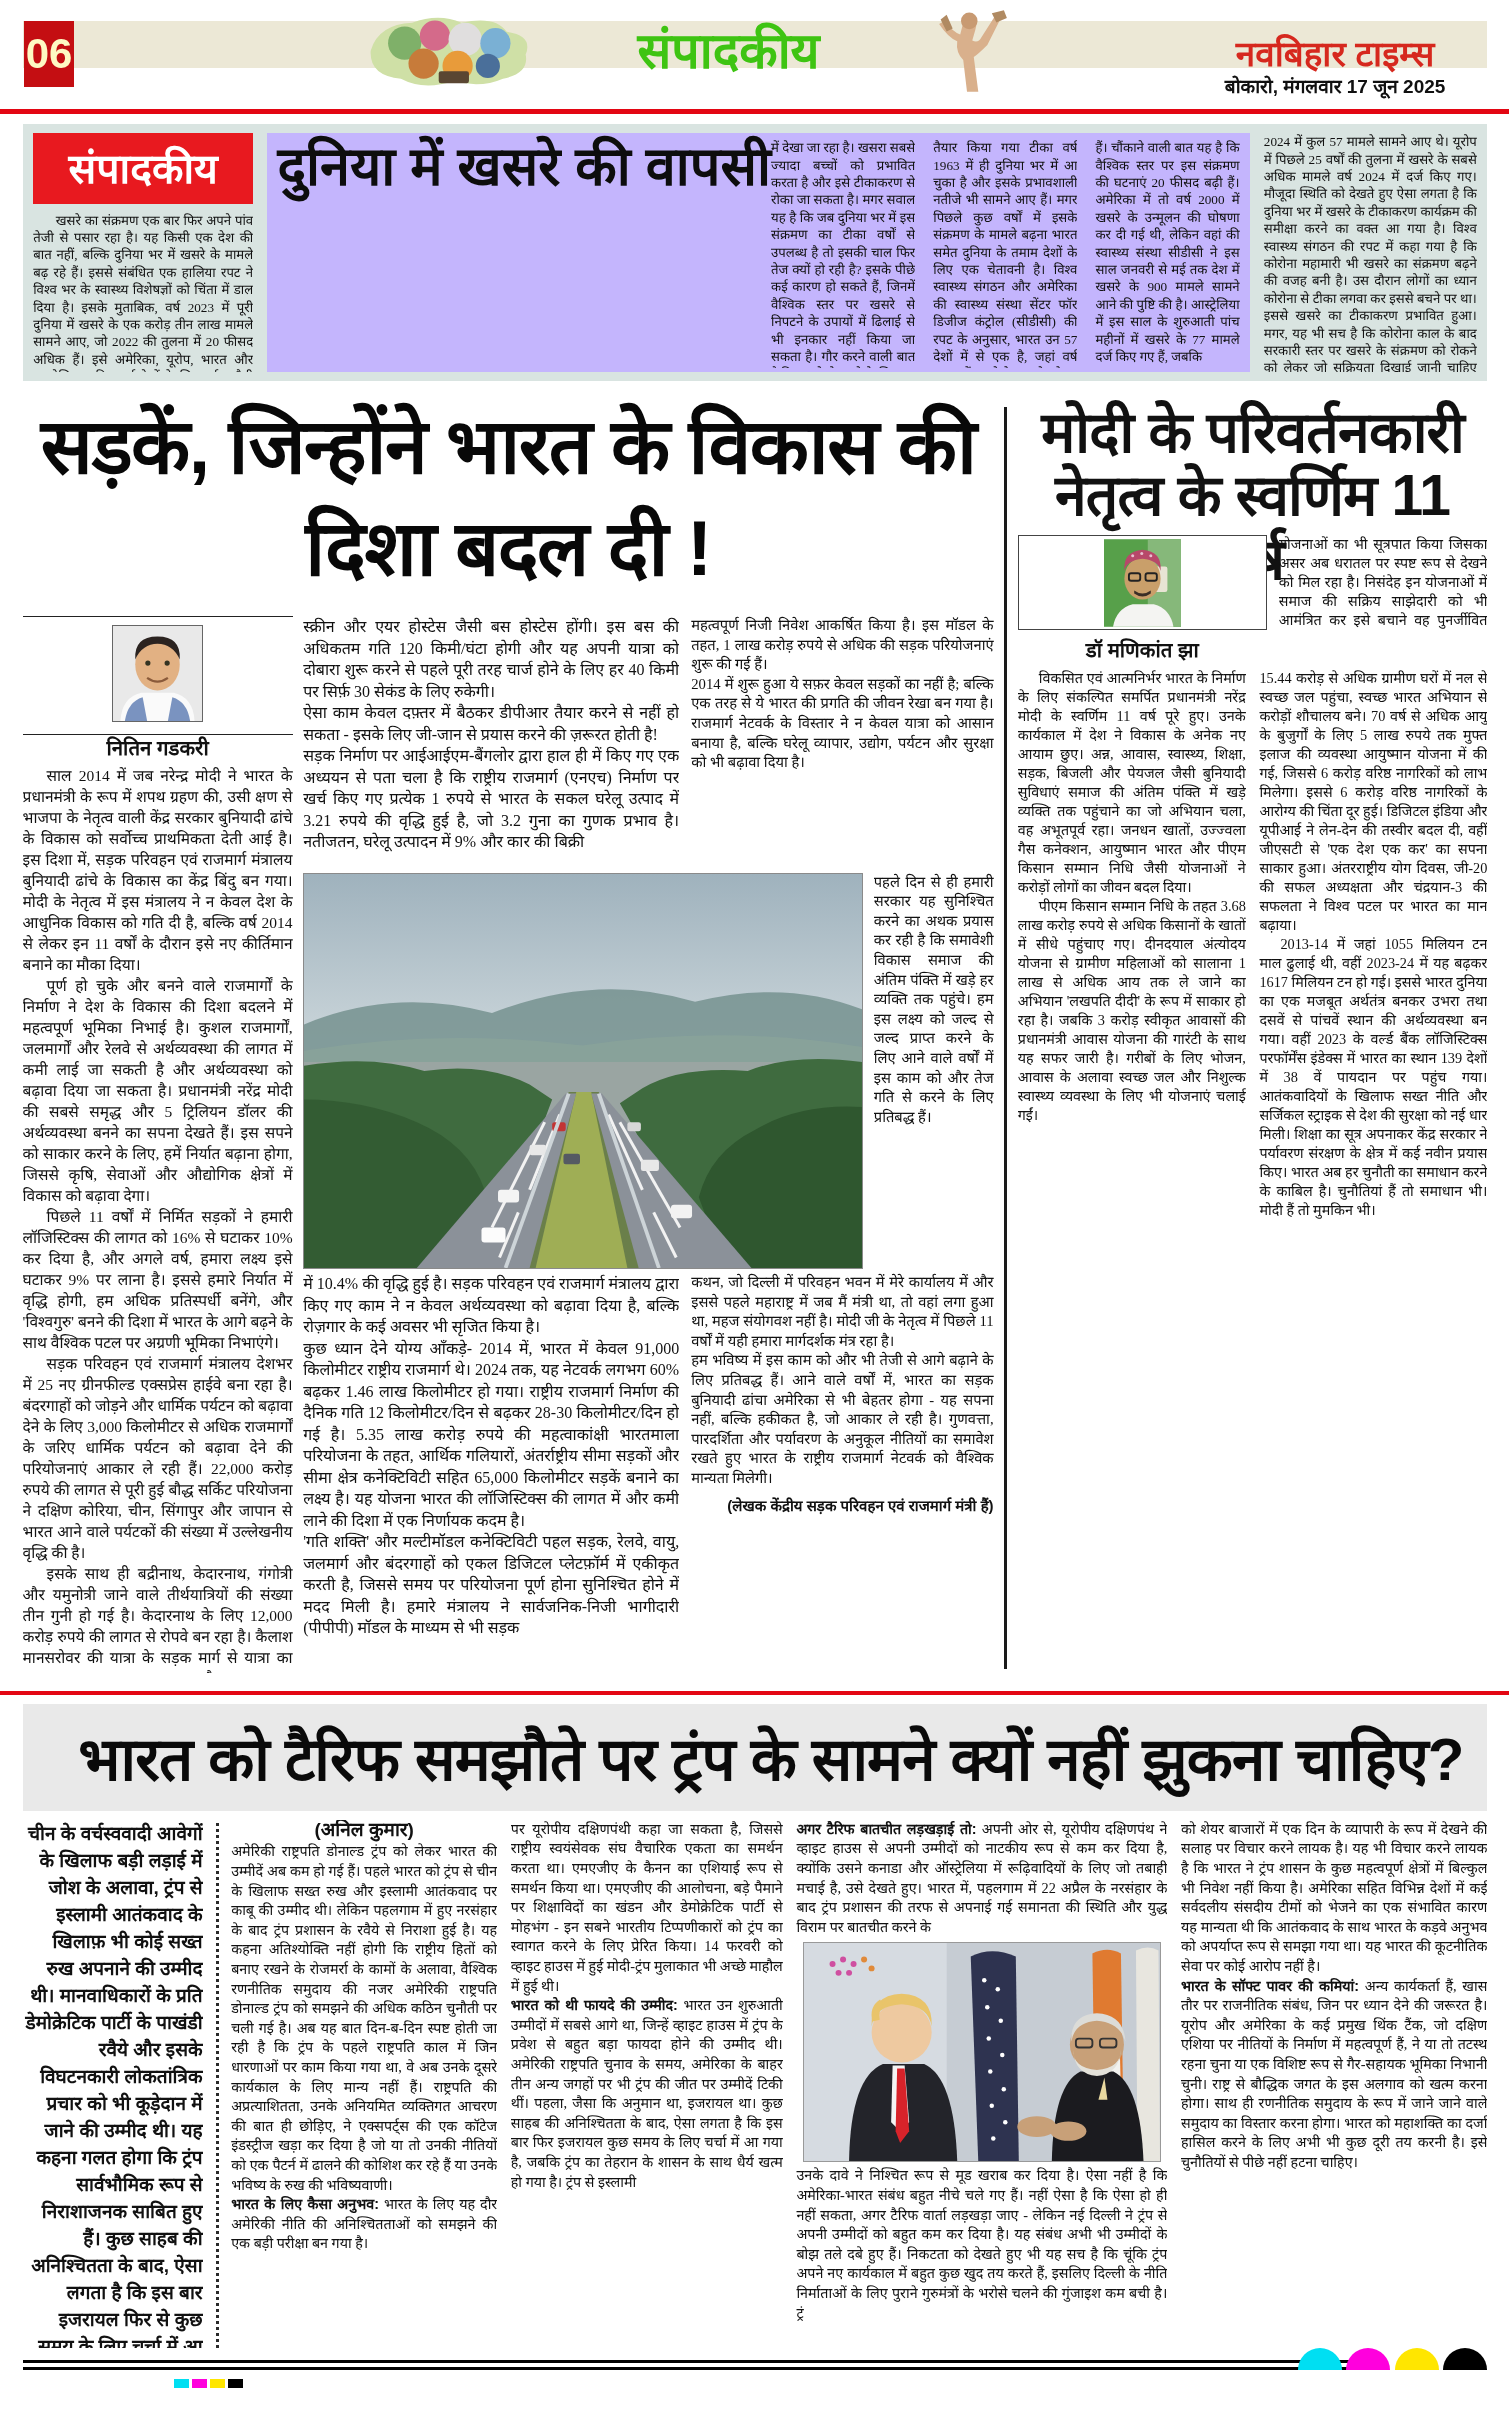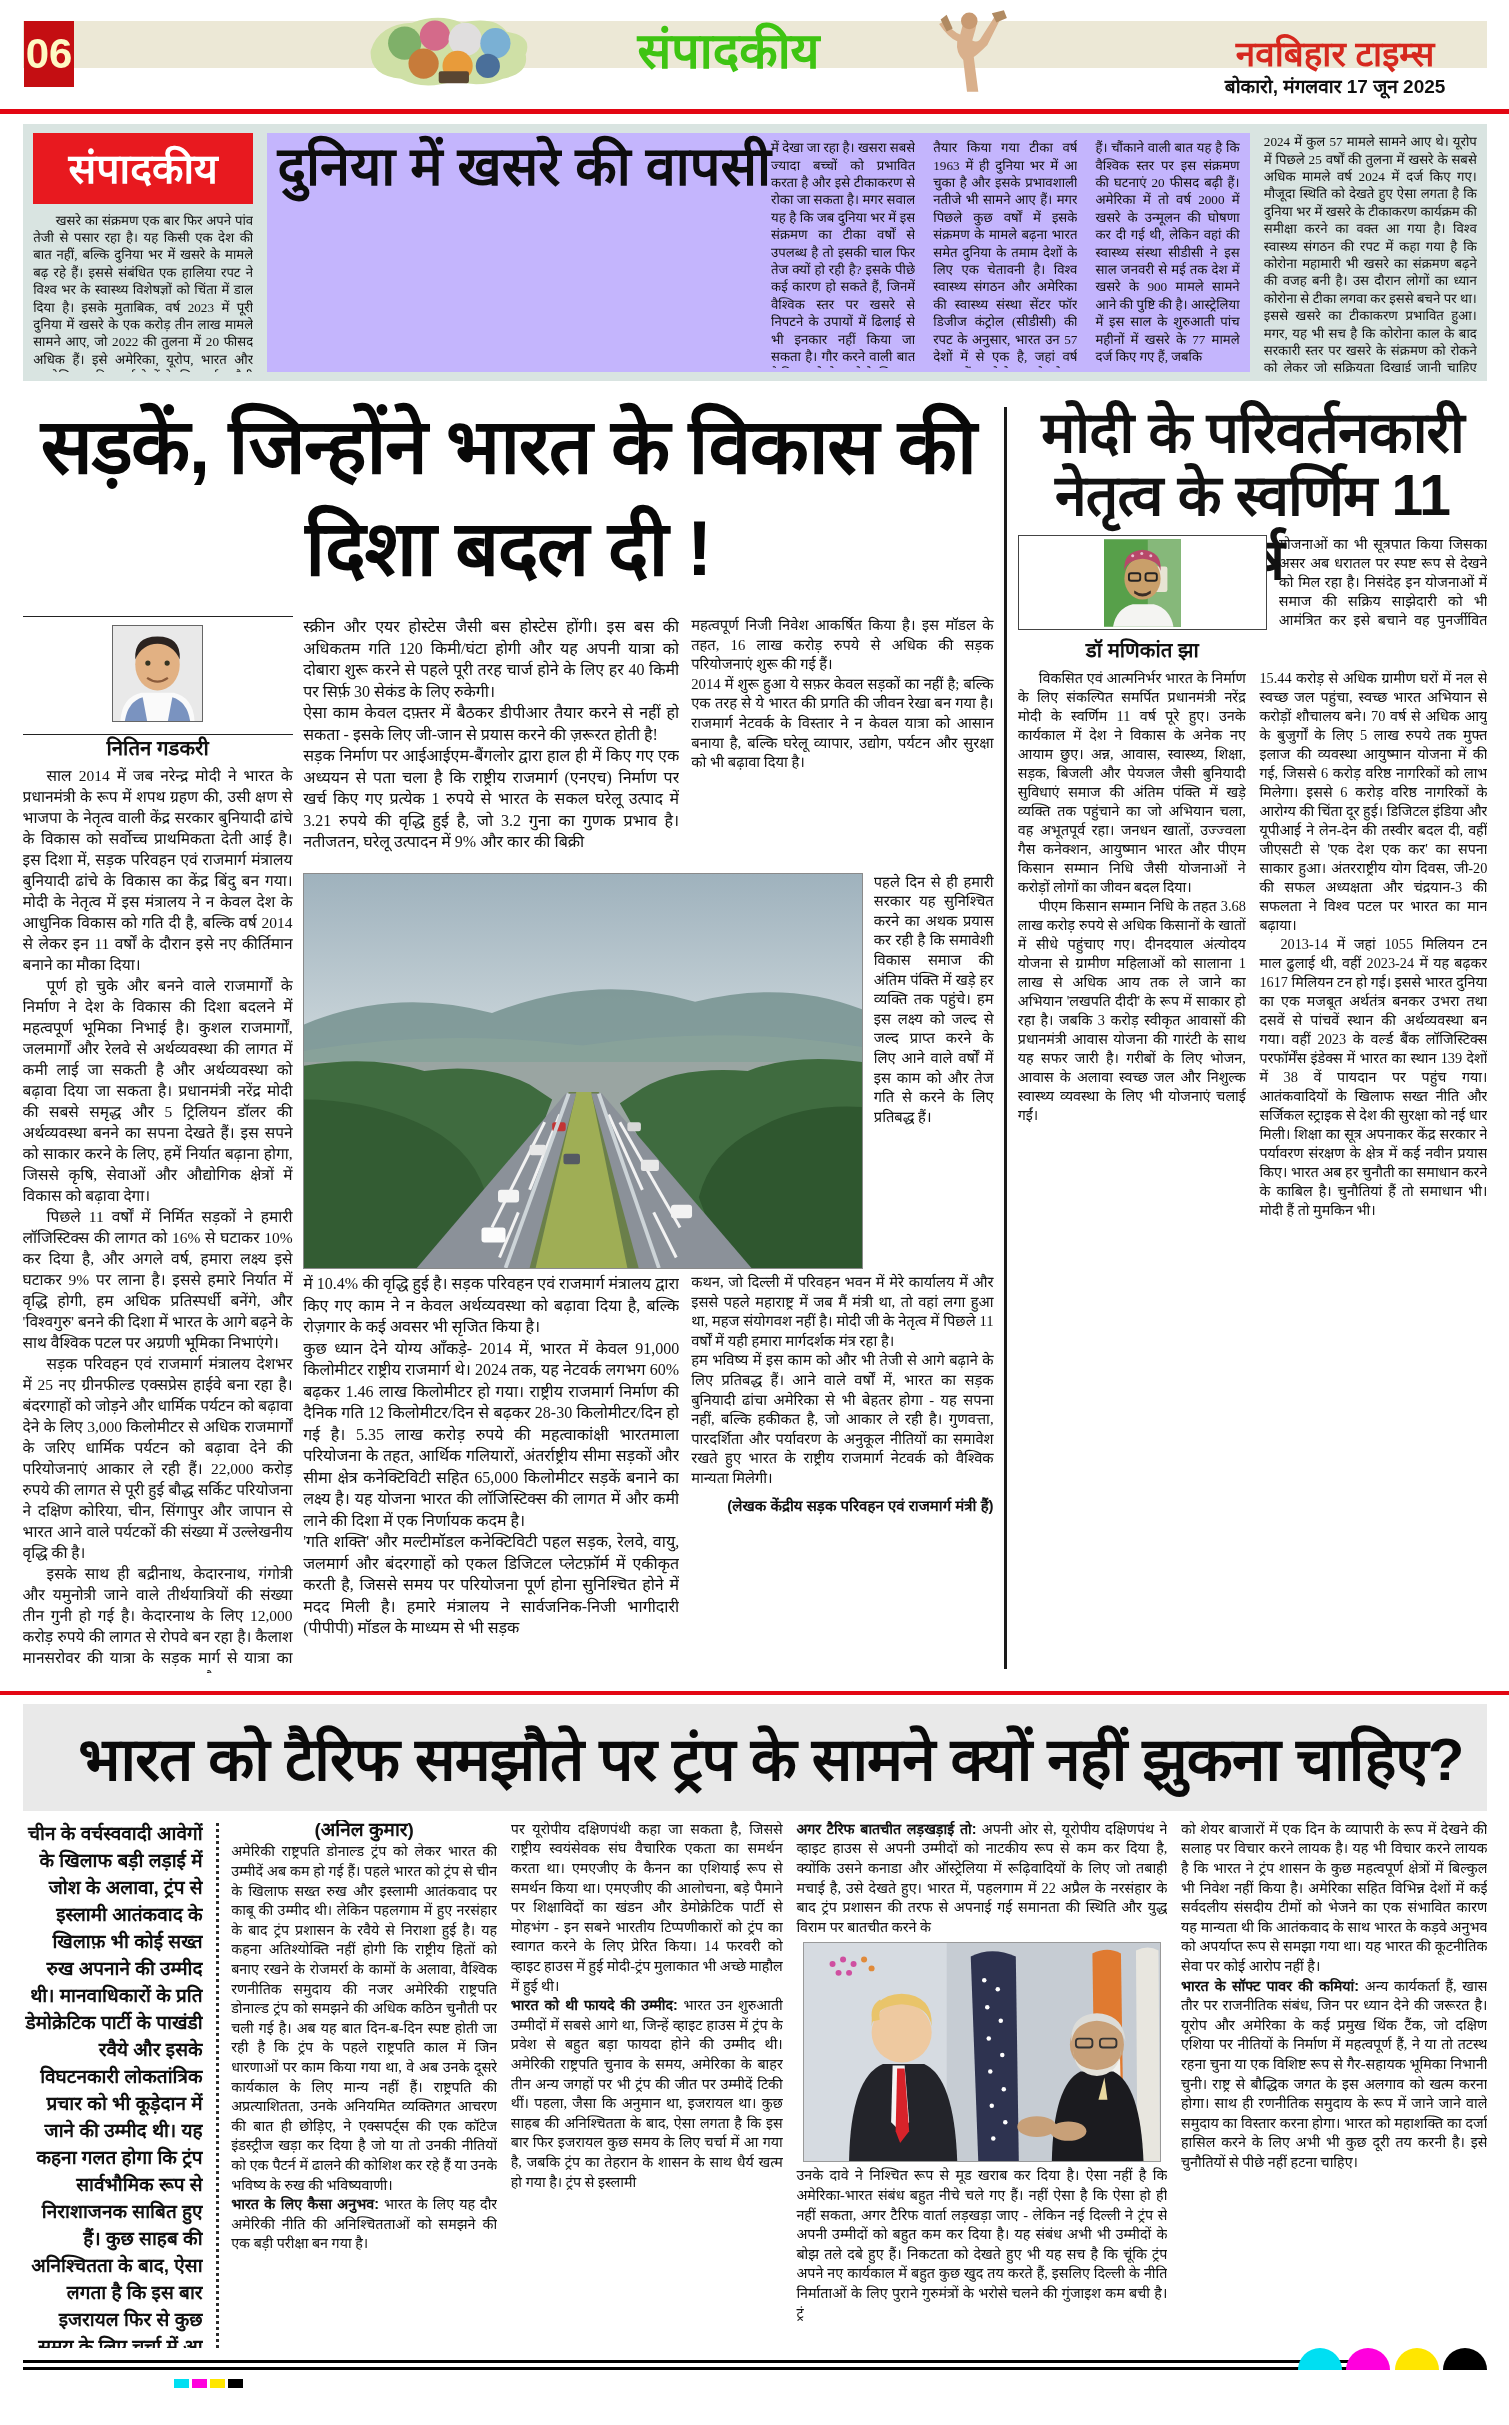--- a/index.html
+++ b/index.html
@@ -177,21 +177,21 @@
         </div>
 
         <div class="roads-center">
           <div class="row-top">
             <div class="colA colAtext">
               <p>स्क्रीन और एयर होस्टेस जैसी बस होस्टेस होंगी। इस बस की अधिकतम गति 120 किमी/घंटा होगी और यह अपनी यात्रा को दोबारा शुरू करने से पहले पूरी तरह चार्ज होने के लिए हर 40 किमी पर सिर्फ़ 30 सेकंड के लिए रुकेगी।</p>
               <p>ऐसा काम केवल दफ़्तर में बैठकर डीपीआर तैयार करने से नहीं हो सकता - इसके लिए जी-जान से प्रयास करने की ज़रूरत होती है!</p>
               <p>सड़क निर्माण पर आईआईएम-बैंगलोर द्वारा हाल ही में किए गए एक अध्ययन से पता चला है कि राष्ट्रीय राजमार्ग (एनएच) निर्माण पर खर्च किए गए प्रत्येक 1 रुपये से भारत के सकल घरेलू उत्पाद में 3.21 रुपये की वृद्धि हुई है, जो 3.2 गुना का गुणक प्रभाव है। नतीजतन, घरेलू उत्पादन में 9% और कार की बिक्री</p>
             </div>
             <div class="colB colBtext">
-              <p>महत्वपूर्ण निजी निवेश आकर्षित किया है। इस मॉडल के तहत, 16 लाख करोड़ रुपये से अधिक की सड़क परियोजनाएं शुरू की गई हैं।</p>
+              <p>महत्वपूर्ण निजी निवेश आकर्षित किया है। इस मॉडल के तहत, 1 लाख करोड़ रुपये से अधिक की सड़क परियोजनाएं शुरू की गई हैं।</p>
               <p>2014 में शुरू हुआ ये सफ़र केवल सड़कों का नहीं है; बल्कि एक तरह से ये भारत की प्रगति की जीवन रेखा बन गया है। राजमार्ग नेटवर्क के विस्तार ने न केवल यात्रा को आसान बनाया है, बल्कि घरेलू व्यापार, उद्योग, पर्यटन और सुरक्षा को भी बढ़ावा दिया है।</p>
             </div>
           </div>
 
           <div class="row-mid">
             <svg class="hw-photo" width="560" height="396" viewBox="0 0 742 524" preserveAspectRatio="none">
               <defs>
                 <linearGradient id="sky" x1="0" y1="0" x2="0" y2="1">
                   <stop offset="0" stop-color="#9fb2bd"></stop>
                     <stop offset="1" stop-color="#cfd9dd"></stop>

